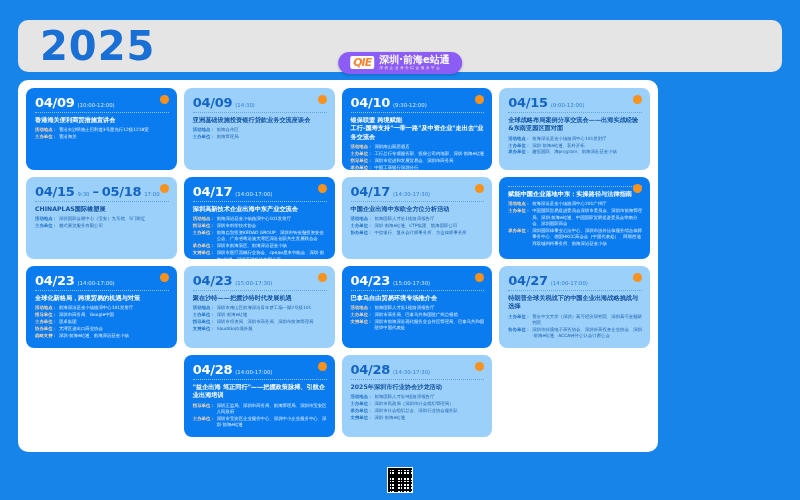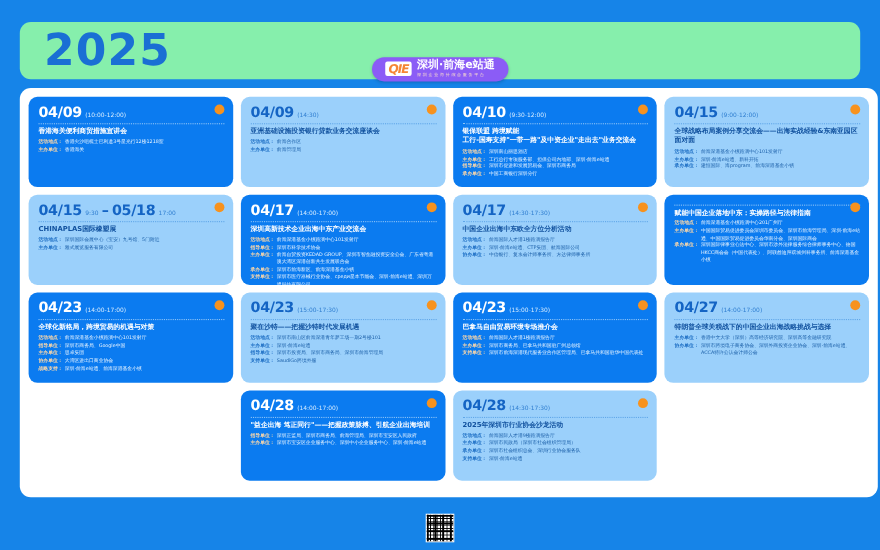--- a/index.html
+++ b/index.html
@@ -5,21 +5,21 @@
   * { margin:0; padding:0; box-sizing:border-box; }
   html,body { width:800px; height:500px; overflow:hidden; }
   body {
     background:#1684e8;
     font-family:"DejaVu Sans","Liberation Sans",sans-serif;
   }
 
   
   .header {
     position:absolute; left:18px; top:20px; width:764px; height:52px;
-    background:#86efac; border-radius:10px;
+    background:#e5e5e5; border-radius:10px;
     display:flex; align-items:center; justify-content:space-between;
   }
   .year {
     font-size:40px; font-weight:bold; letter-spacing:1px;
     color:#1a6fd4; padding-left:22px; line-height:1;
     font-family:"DejaVu Sans",sans-serif;
   }
   .head-title {
     font-size:28px; font-weight:bold; color:#1a6fd4;
     padding-right:22px; letter-spacing:1px;
@@ -34,21 +34,21 @@
     background:#fff; color:#f58634; font-weight:bold; font-size:11px;
     border-radius:2px; padding:0 3px; letter-spacing:-1px;
     font-style:italic;
   }
   .logo-txt { display:flex; flex-direction:column; line-height:1; }
   .logo-name { color:#fff; font-size:10px; font-weight:bold; }
   .logo-sub { color:#ffe2cb; font-size:3.6px; letter-spacing:1.6px; margin-top:2px; }
 
   
   .panel {
-    position:absolute; left:18px; top:80px; width:780px; height:372px;
+    position:absolute; left:18px; top:80px; width:640px; height:372px;
     background:#fff; border-radius:10px; padding:8px;
   }
   .grid {
     display:grid; grid-template-columns:repeat(4,1fr);
     gap:7px; height:100%;
     grid-auto-rows:82px;
   }
 
   
   .card {

